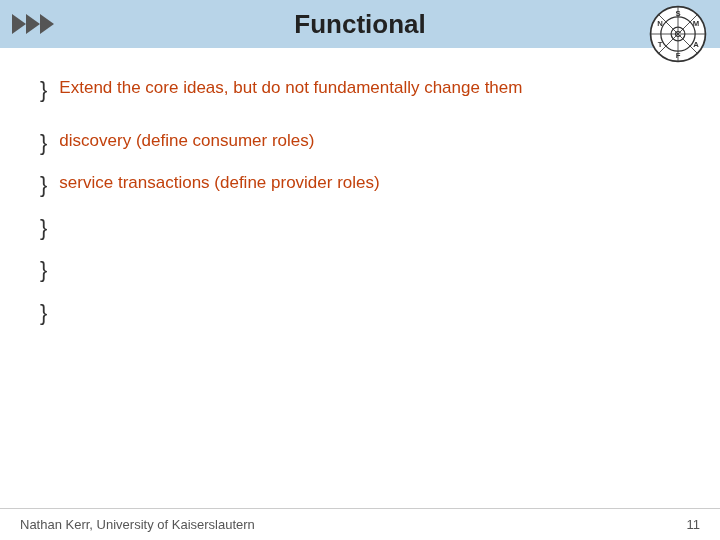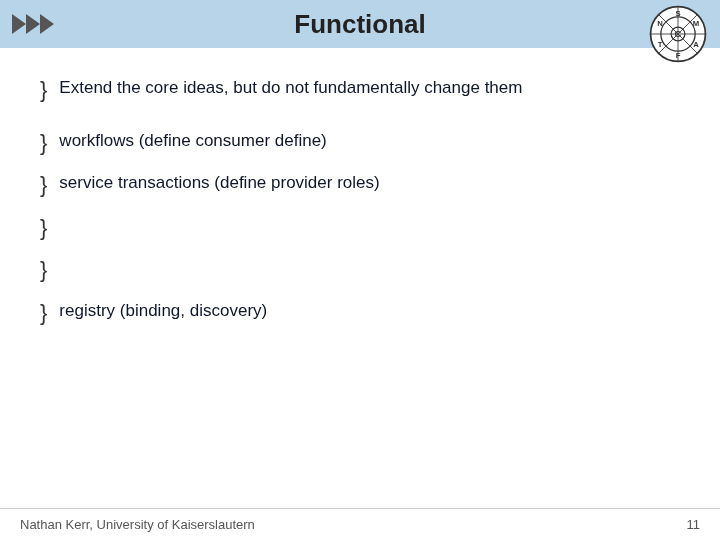--- a/index.html
+++ b/index.html
@@ -74,21 +74,21 @@
     .bullet-symbol {
       font-size: 22px;
       margin-right: 12px;
       flex-shrink: 0;
       line-height: 1.3;
       color: #333;
     }
 
     .bullet-text {
       font-size: 17px;
-      color: #0f172a;
+      color: #c2410c;
       line-height: 1.4;
     }
 
     .sub-bullets {
       margin-top: 10px;
     }
 
     .footer {
       position: absolute;
       bottom: 0;
@@ -147,39 +147,38 @@
 
   <div class="bullet-item large">
     <span class="bullet-symbol">}</span>
     <span class="bullet-text">Extend the core ideas, but do not fundamentally change them</span>
   </div>
 
   <div class="sub-bullets">
 
     <div class="bullet-item">
       <span class="bullet-symbol">}</span>
-      <span class="bullet-text">workflows (define consumer define)</span>
+      <span class="bullet-text">discovery (define consumer roles)</span>
     </div>
 
     <div class="bullet-item">
       <span class="bullet-symbol">}</span>
       <span class="bullet-text">service transactions (define provider roles)</span>
     </div>
 
     <div class="bullet-item">
       <span class="bullet-symbol">}</span>
     </div>
 
     <div class="bullet-item">
       <span class="bullet-symbol">}</span>
     </div>
 
     <div class="bullet-item">
       <span class="bullet-symbol">}</span>
-      <span class="bullet-text">registry (binding, discovery)</span>
     </div>
 
   </div>
 </div>
 
 <div class="footer">
   <span>Nathan Kerr, University of Kaiserslautern</span>
   <span>11</span>
 </div>
 

